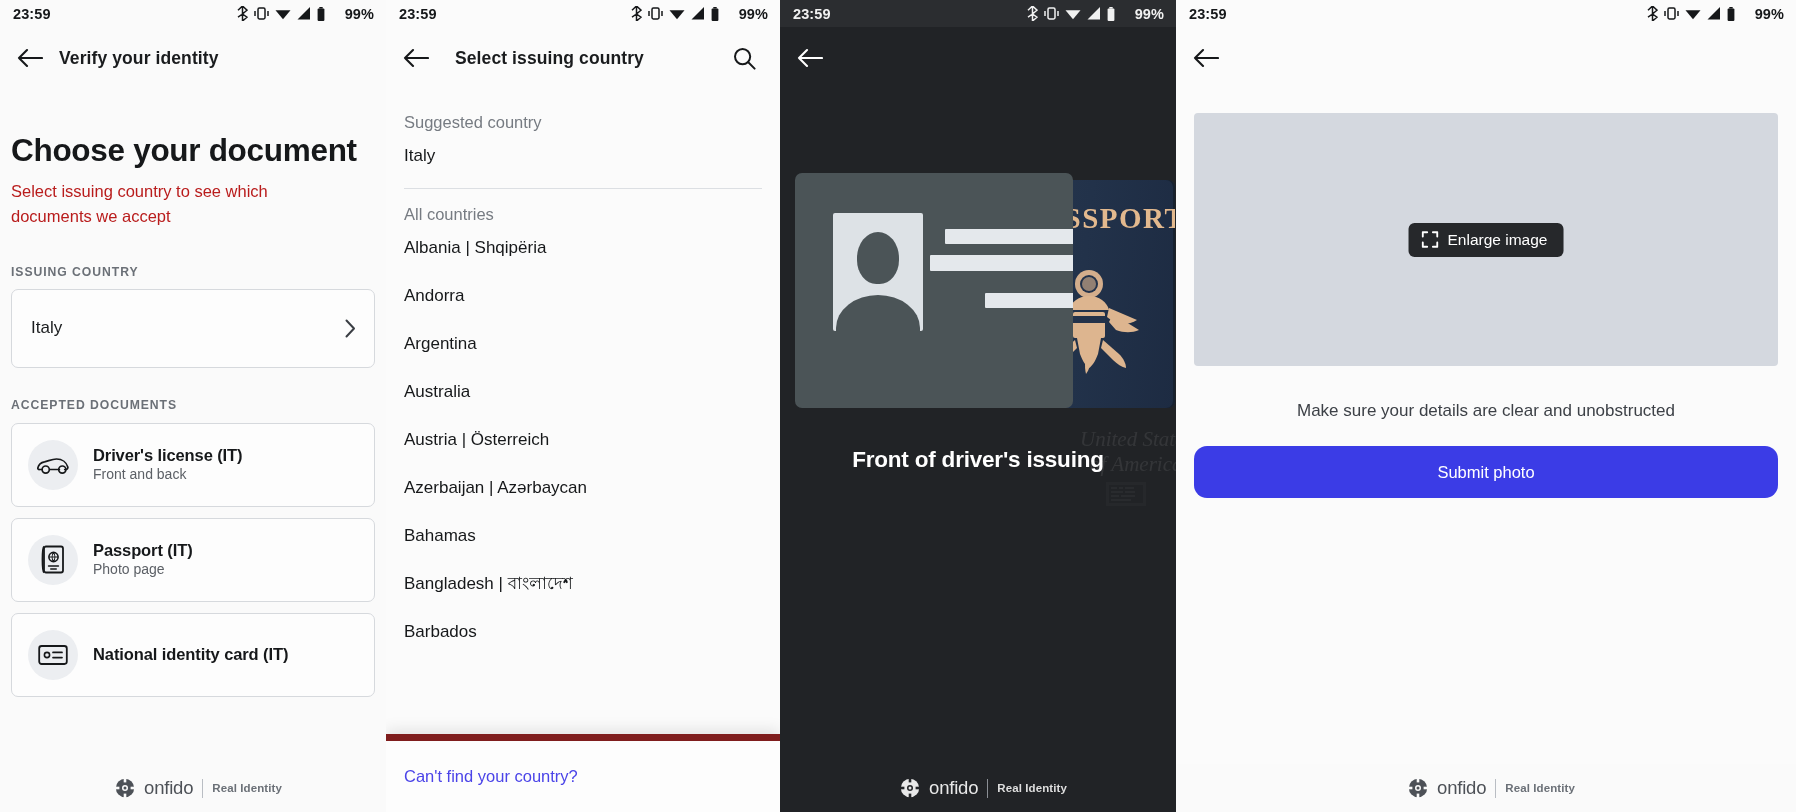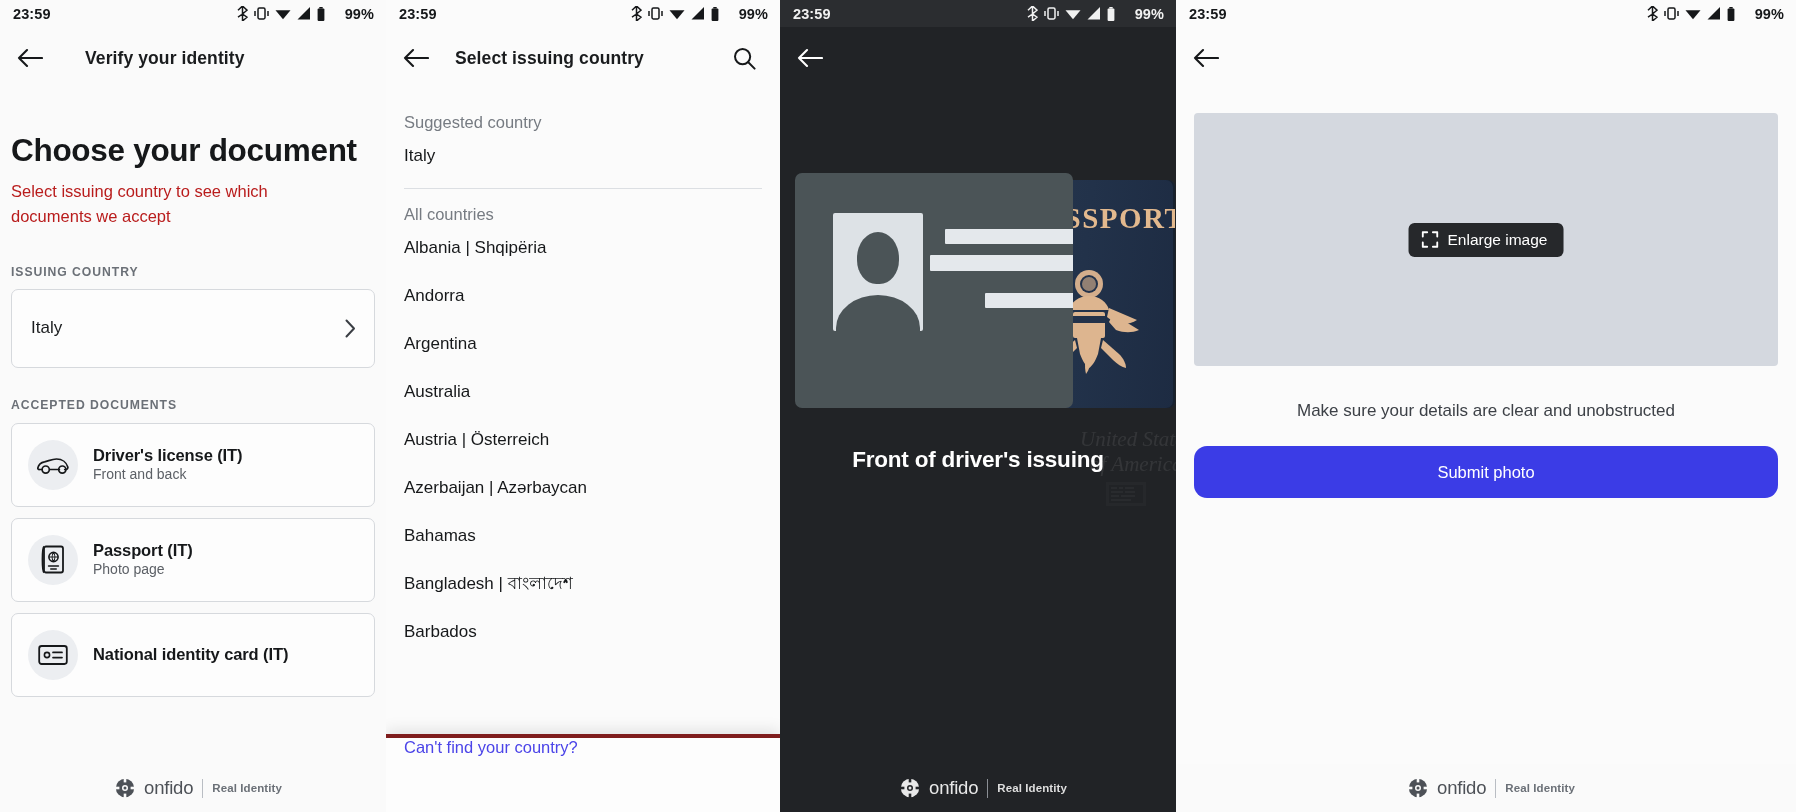--- a/index.html
+++ b/index.html
@@ -22,21 +22,21 @@
   .sb-icons { display:flex; align-items:center; gap:6px; }
   .sb-icons svg { display:block; }
   .sb-pct { font-size:14.5px; font-weight:700; margin-left:14px; }
 
   
   .appbar { height:62px; display:flex; align-items:center; position:relative; }
   .backbtn { width:54px; height:54px; display:flex; align-items:center;
     justify-content:center; margin-left:3px; cursor:pointer; }
   .appbar-title { font-size:17.5px; font-weight:700; color:#1a1c1e;
     letter-spacing:.1px; }
-  .p1 .appbar-title { margin-left:28px; }
+  .p1 .appbar-title { margin-left:2px; }
   .p2 .appbar-title { margin-left:12px; }
   .searchbtn { position:absolute; right:16px; top:50%; transform:translateY(-50%);
     width:40px; height:40px; display:flex; align-items:center; justify-content:center;
     cursor:pointer; }
 
   
   .p1-body { padding:0 11px; }
   .h1 { font-size:31.5px; font-weight:700; color:#16181a; letter-spacing:-.3px;
     margin-top:44px; line-height:1.12; }
   .sub { font-size:16.5px; color:#b91c1c; line-height:1.5; margin-top:11px;
@@ -71,22 +71,22 @@
   .f-ri { font-size:11.5px; font-weight:700; letter-spacing:.1px; }
   .f-light .f-ri { color:#6b7077; }
   .f-dark  .f-ri { color:#dedede; }
 
   
   .c-head { font-size:16.5px; color:#767b82; padding:24px 0 0 18px; }
   .c-row { font-size:17px; color:#16181a; padding:0 0 0 18px; height:48px;
     display:flex; align-items:center; cursor:pointer; }
   .c-div { height:1px; background:#dcdfe3; margin:8px 18px 2px 18px; }
   .overlay-sheet { position:absolute; left:0; right:0; bottom:0; height:78px;
-    background:#fdfdfd; border-top:4px solid #7f1d1d;
-    box-shadow:0 -4px 14px rgba(0,0,0,.10); display:flex; align-items:flex-start;
+    background:#fdfdfd; border-top:7px solid #7f1d1d;
+    box-shadow:0 -4px 14px rgba(0,0,0,.10); display:flex; align-items:center;
     padding-left:18px; }
   .ov-link { font-size:16.5px; color:#4b44e8; cursor:pointer; }
 
   
   .p3-stage { position:absolute; left:0; right:0; top:27px; bottom:0;
     background:#212326; }
   .docpair { position:absolute; left:15px; top:146px; width:380px; height:235px; }
   .idcard { position:absolute; left:0; top:0; width:278px; height:235px;
     background:#4b5457; border-radius:7px; overflow:hidden; }
   .idcard .photo { position:absolute; left:38px; top:40px; width:90px; height:118px;

